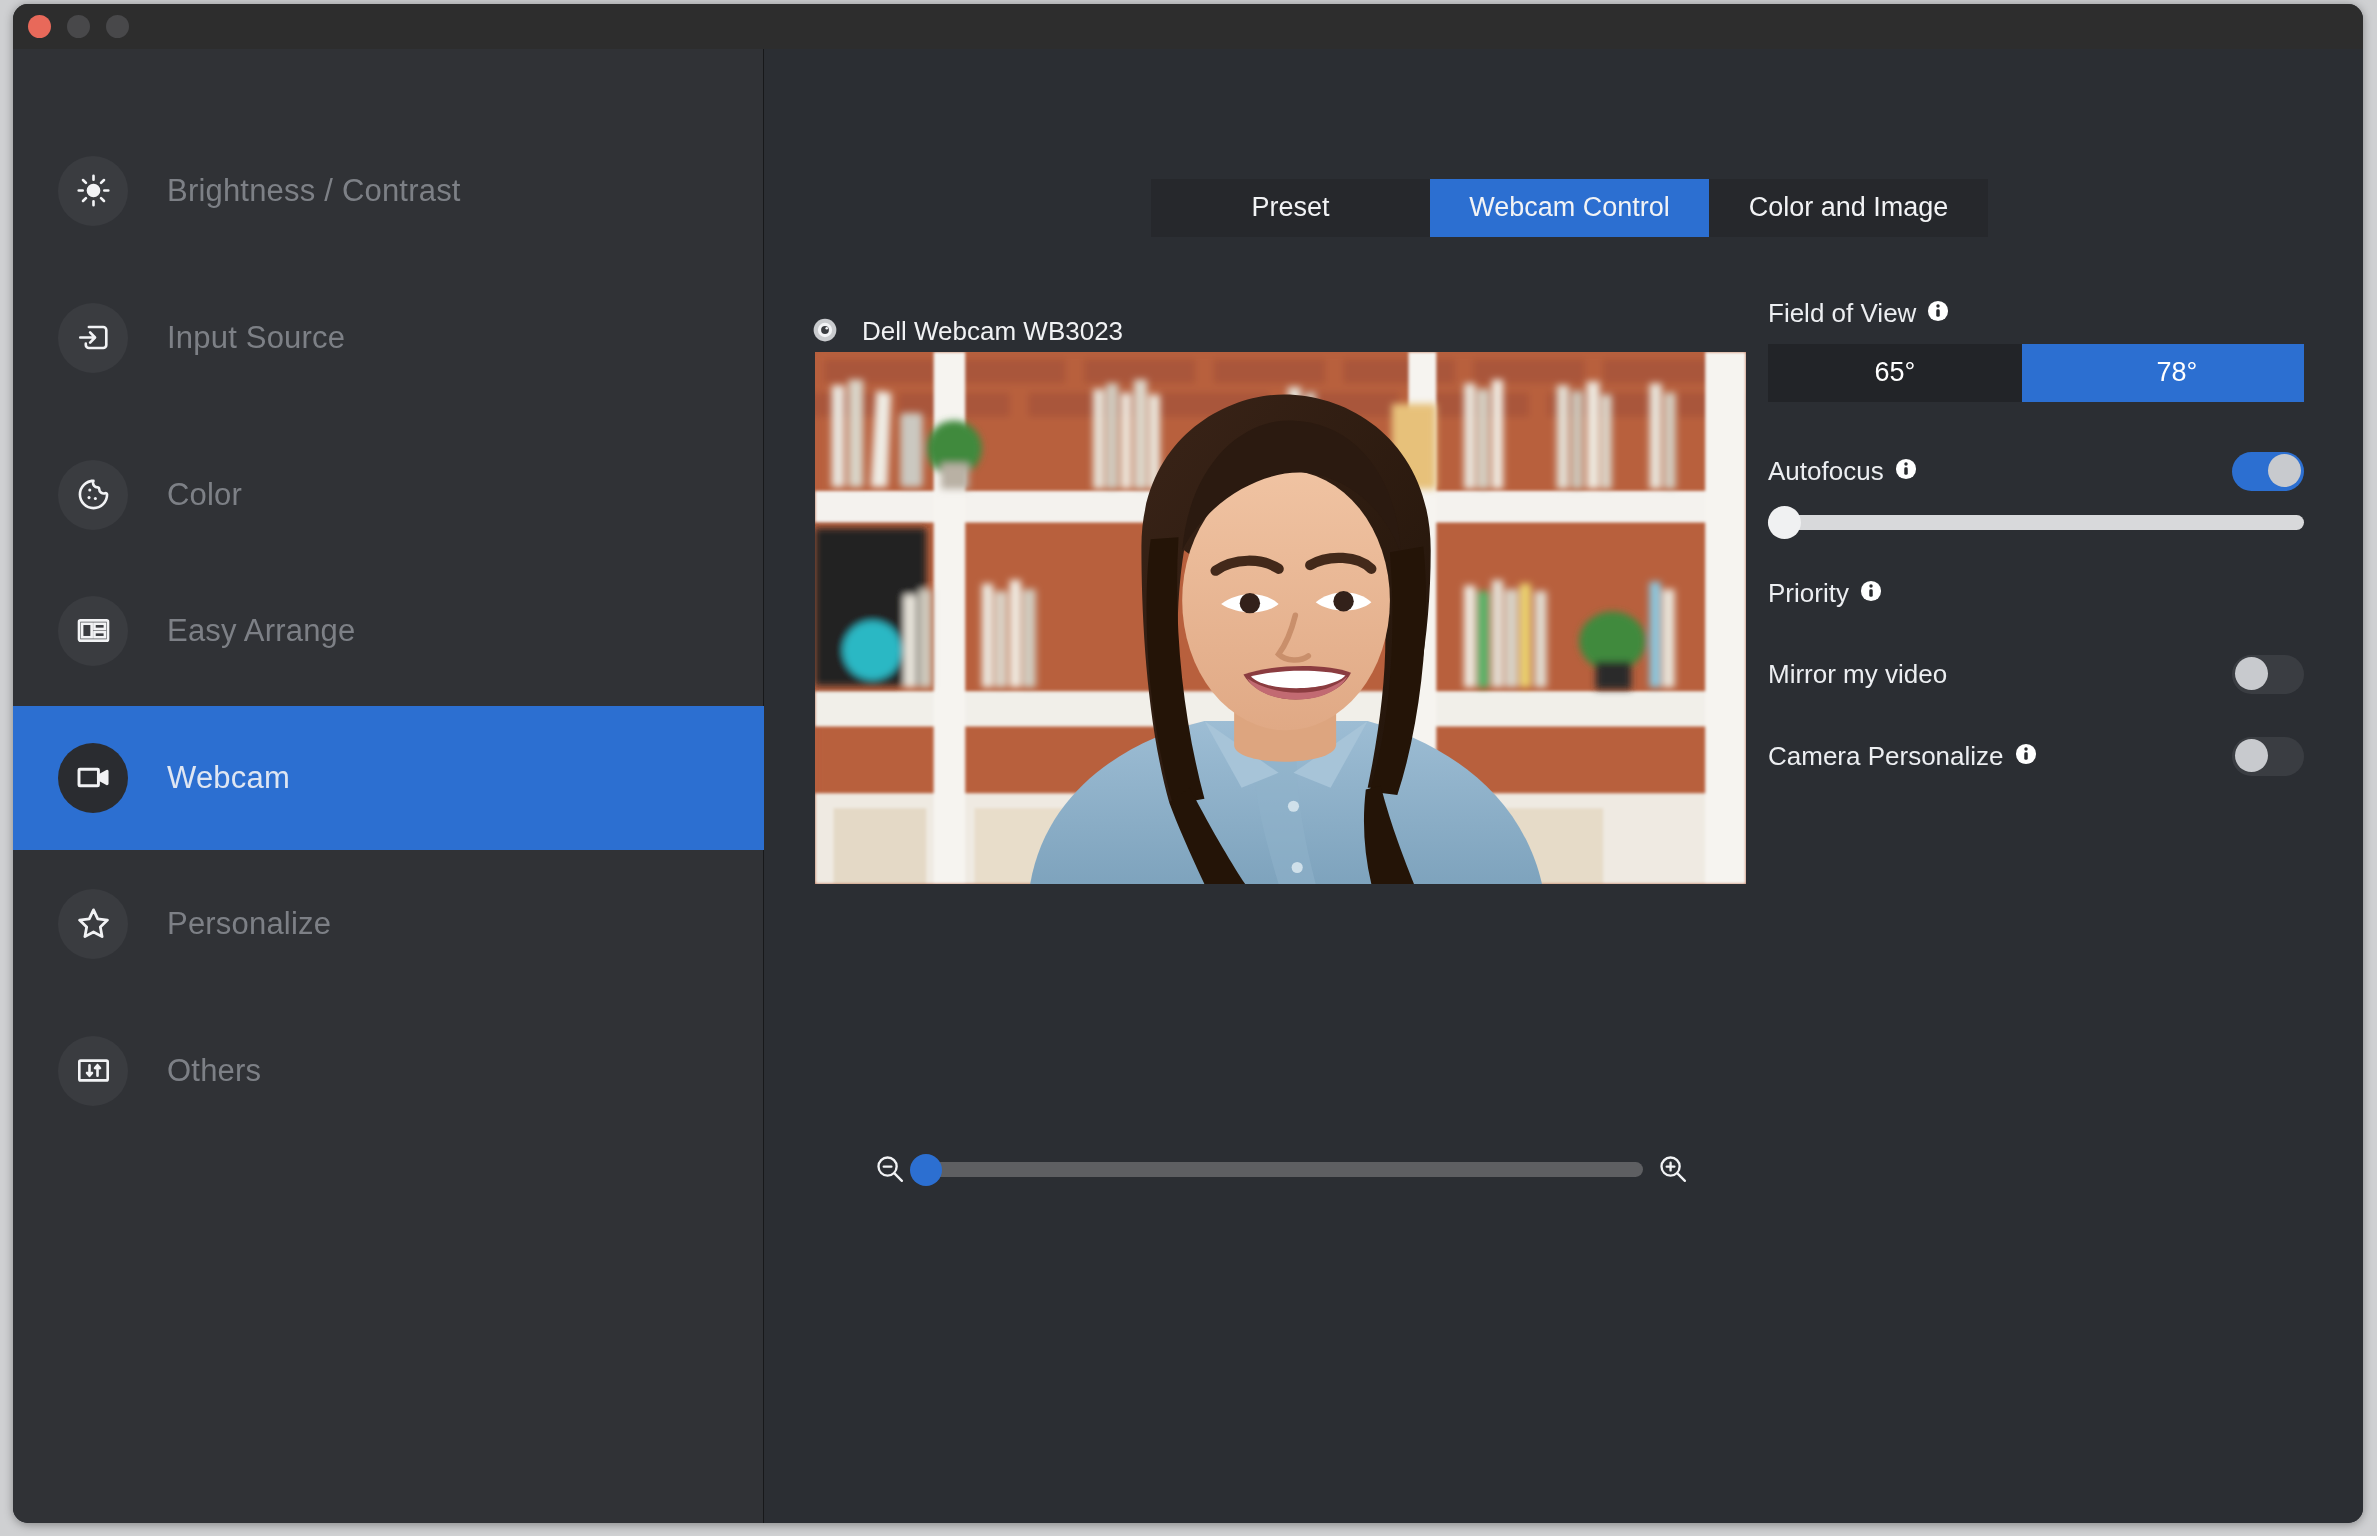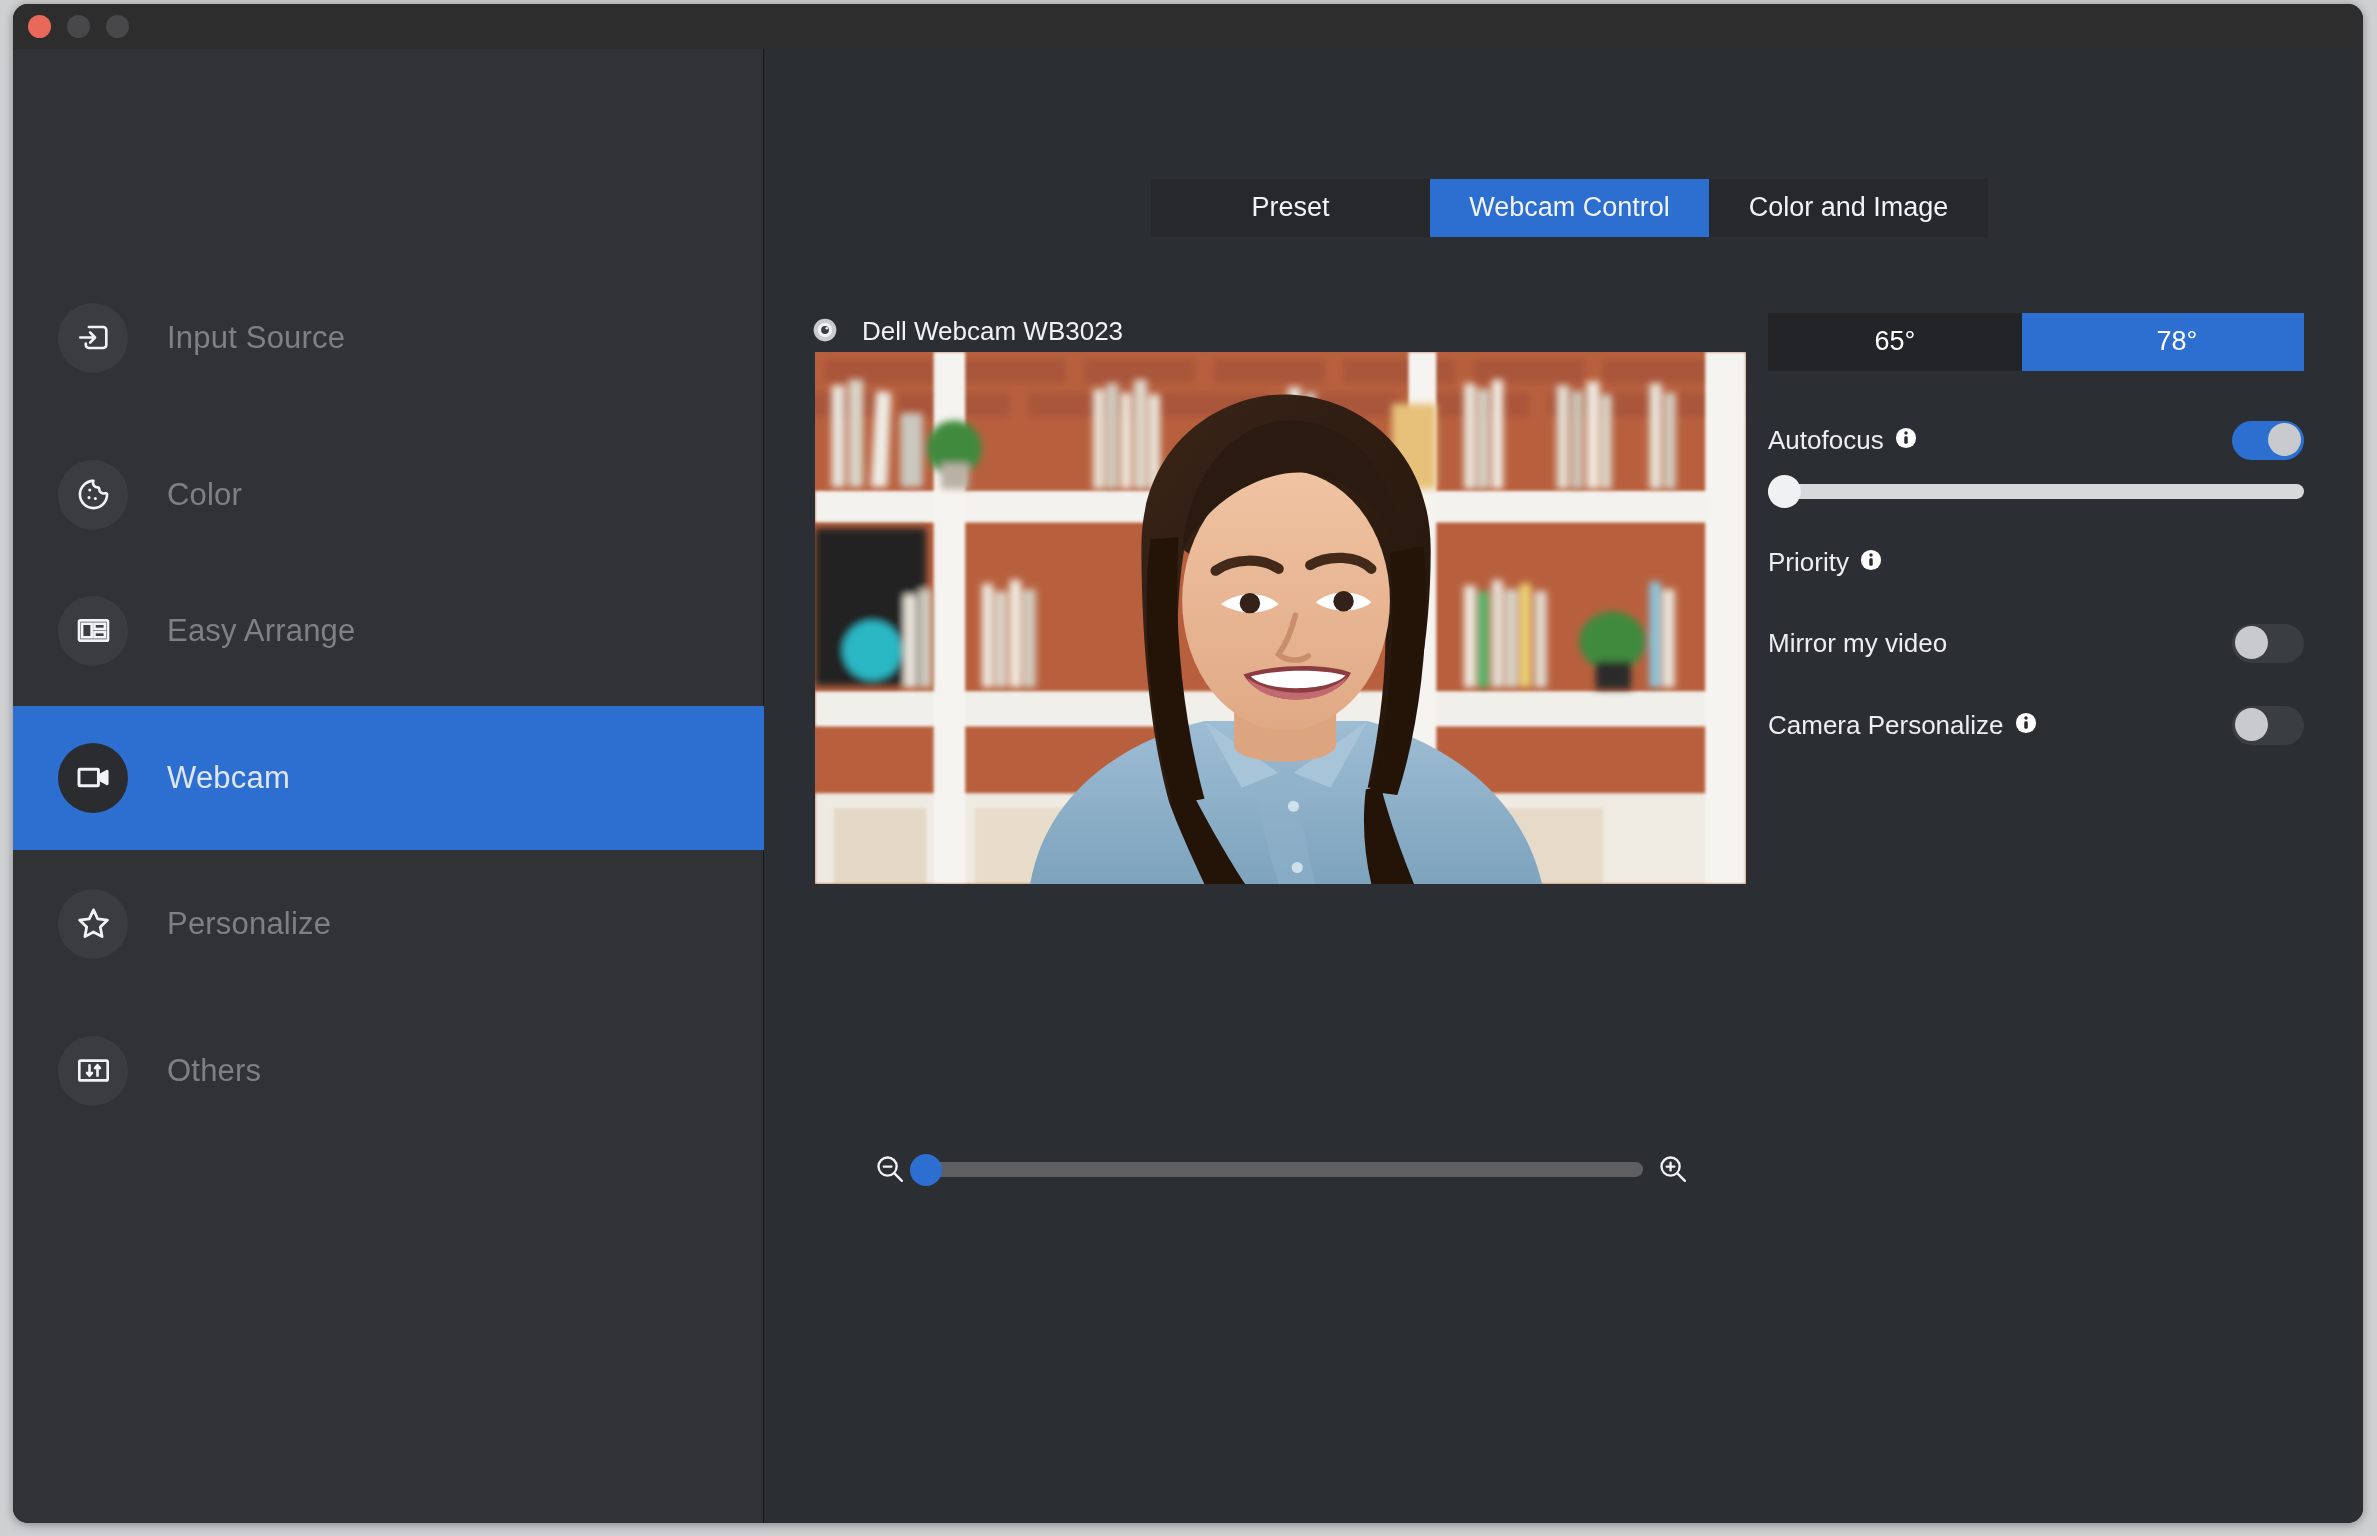--- a/index.html
+++ b/index.html
@@ -181,20 +181,29 @@
       <svg width="39" height="39" viewBox="0 0 24 24" fill="none" stroke="#ffffff" stroke-width="1.8">
         <circle cx="12" cy="12" r="9.3"></circle>
         <path d="M9.3 9.2a2.8 2.8 0 1 1 3.6 2.8c-.7.3-.9.8-.9 1.5v.5" stroke-linecap="round"></path>
         <circle cx="12" cy="17.1" r="1" fill="#ffffff" stroke="none"></circle>
       </svg>
     </span>
   </div>
 
   <div id="sidebar">
 
+    <div class="nav-item" style="top:70px">
+      <span class="nav-icon">
+        <svg width="37" height="37" viewBox="0 0 24 24" fill="none" stroke="#f2f3f5" stroke-width="1.7" stroke-linecap="round">
+          <circle cx="12" cy="12" r="3.6" fill="#f2f3f5"></circle>
+          <path d="M12 2.4v2.6M12 19v2.6M2.4 12h2.6M19 12h2.6M5.2 5.2l1.9 1.9M16.9 16.9l1.9 1.9M18.8 5.2l-1.9 1.9M7.1 16.9l-1.9 1.9"></path>
+        </svg>
+      </span>
+      <span class="nav-label">Brightness / Contrast</span>
+    </div>
 
     <div class="nav-item" style="top:217px">
       <span class="nav-icon">
         <svg width="37" height="37" viewBox="0 0 24 24" fill="none" stroke="#f2f3f5" stroke-width="1.7" stroke-linecap="round" stroke-linejoin="round">
           <path d="M9 5.2h9.3a2 2 0 0 1 2 2v9.6a2 2 0 0 1-2 2H9a2 2 0 0 1-2-2V16"></path>
           <path d="M3.4 12h9.3M9.8 8.7L13 12l-3.2 3.3"></path>
         </svg>
       </span>
       <span class="nav-label">Input Source</span>
     </div>
@@ -433,20 +442,30 @@
       <span>
         <svg width="33" height="33" viewBox="0 0 24 24" fill="none" stroke="#f2f3f5" stroke-width="1.7" stroke-linecap="round">
           <circle cx="10.6" cy="10.6" r="6.6"></circle>
             <path d="M15.6 15.6L21 21M7.8 10.6h5.6M10.6 7.8v5.6"></path>
         </svg>
       </span>
     </div>
 
     <div id="controls">
 
+      <div class="ctl-label">
+        <span>Field of View</span>
+        <span>
+          <svg width="22" height="22" viewBox="0 0 24 24">
+            <circle cx="12" cy="12" r="11" fill="#ffffff"></circle>
+            <circle cx="12" cy="6.6" r="1.9" fill="#26282c"></circle>
+            <rect x="10.1" y="10" width="3.8" height="8.4" rx="1.6" fill="#26282c"></rect>
+          </svg>
+        </span>
+      </div>
       <div class="seg">
         <div>65°</div>
         <div class="active">78°</div>
       </div>
 
       <div class="gap-a"></div>
 
       <div class="row">
         <div class="ctl-label">
           <span>Autofocus</span>

